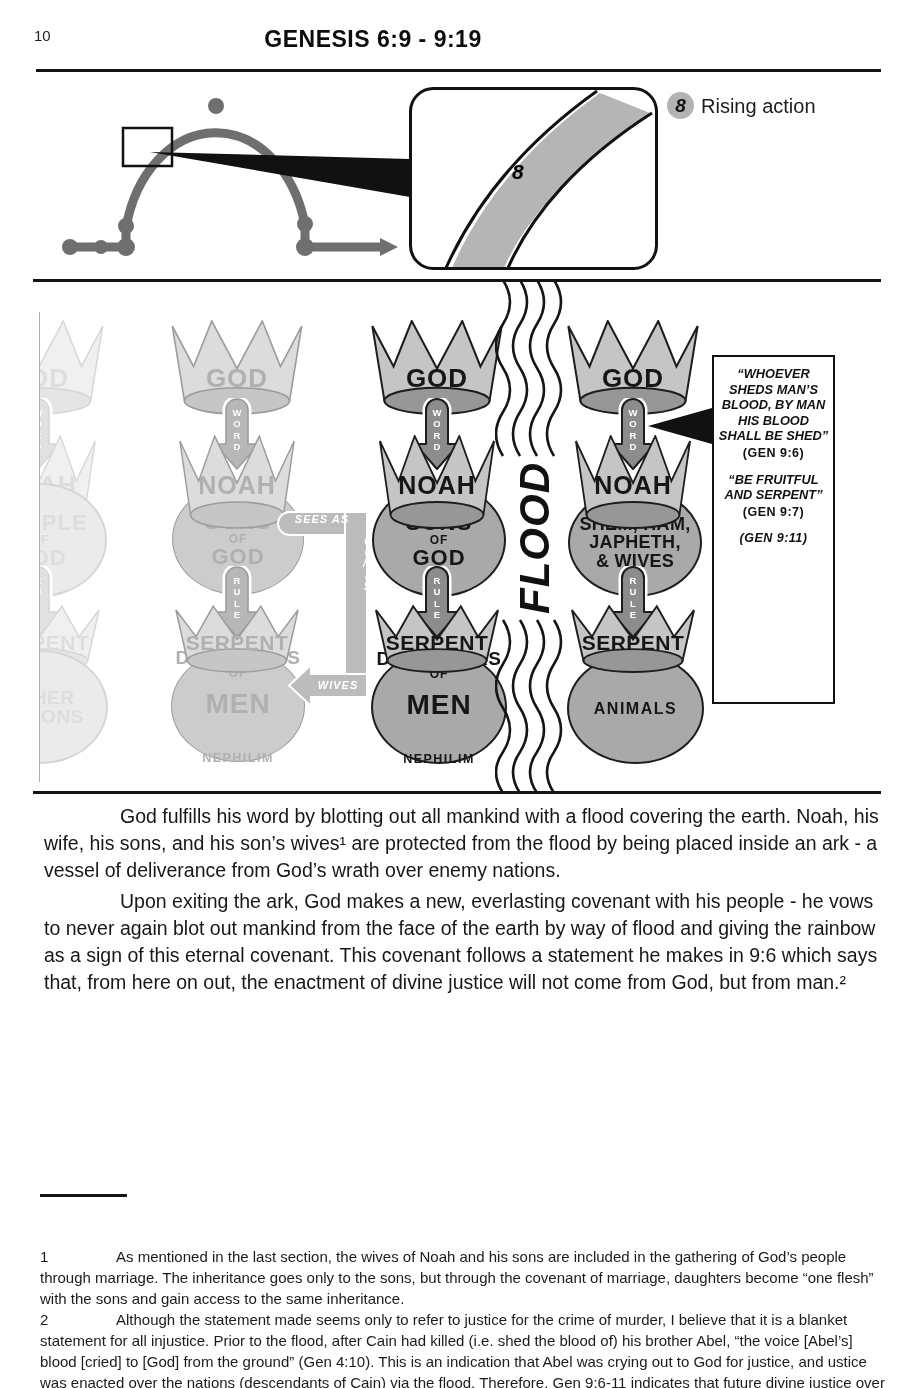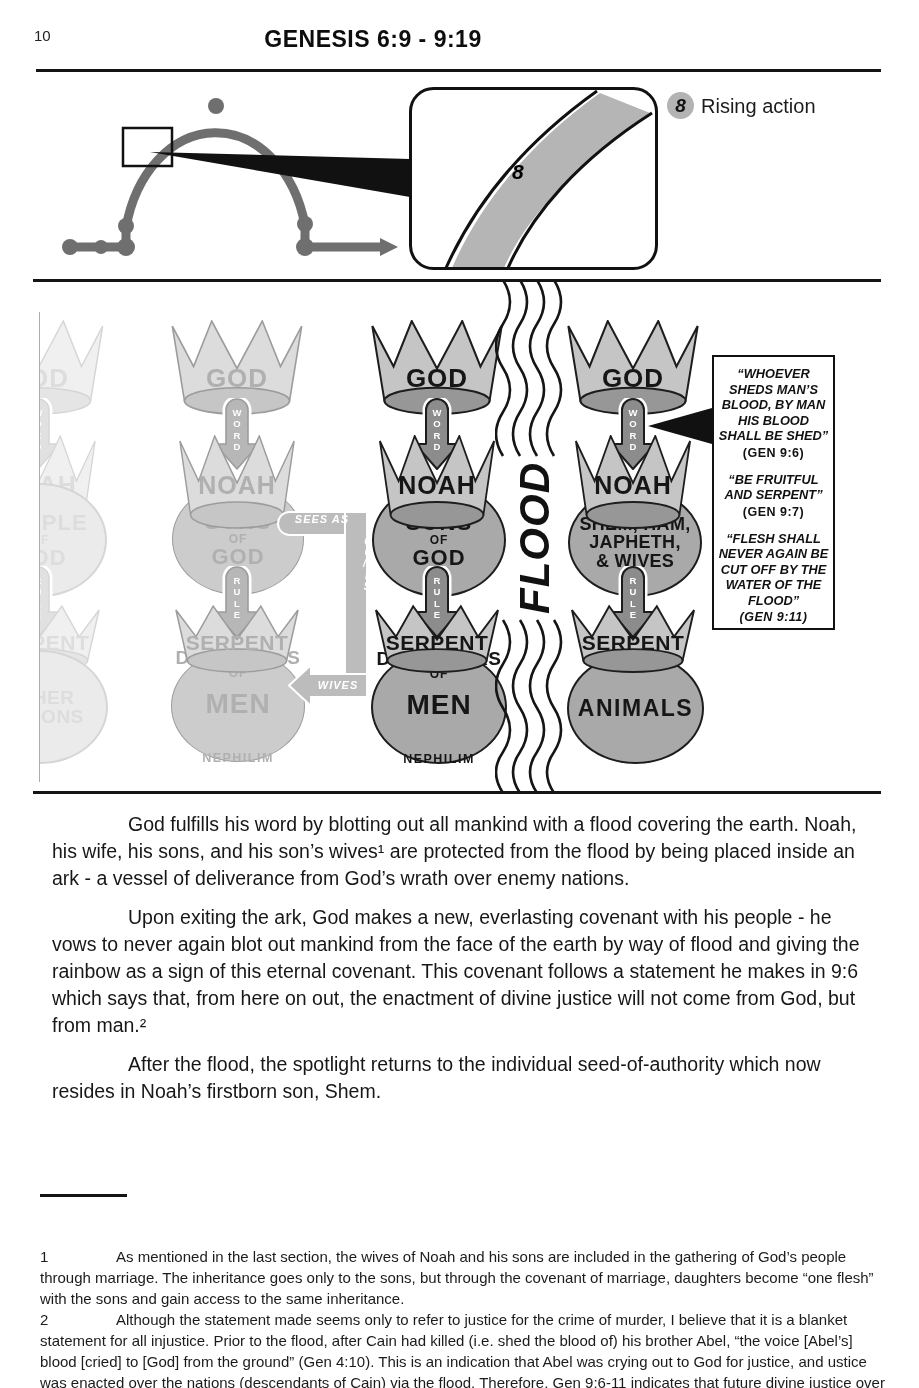--- a/index.html
+++ b/index.html
@@ -40,49 +40,49 @@
   .circle{position:absolute;border-radius:50%;background:var(--circle-fill);
           border:2px solid var(--shape-stroke);display:flex;flex-direction:column;
           align-items:center;justify-content:center;text-align:center;
           font-weight:800;color:var(--label);}
   .tier-light .circle{border-width:1.6px;}
   .cl-big{font-size:22px;line-height:22px;letter-spacing:1px;}
   .cl-of{font-size:12px;line-height:13px;letter-spacing:1px;}
   .cl-mid{font-size:19px;line-height:19px;letter-spacing:.5px;}
   .cl-men{font-size:28px;line-height:22px;letter-spacing:1px;margin-top:13px;}
   .cl-shem{font-size:18px;line-height:18.5px;letter-spacing:.3px;}
-  .cl-animals{font-size:23px;line-height:21px;letter-spacing:1.5px;}
+  .cl-animals{font-size:16px;line-height:21px;letter-spacing:1.5px;}
   .sep{width:64px;height:2px;background:var(--label);margin:3px 0 2px 0;}
   .cl-nep{font-size:12.5px;line-height:14px;letter-spacing:1.5px;margin-top:31px;}
 
   .arrow-shape-casing{fill:none;stroke:#ffffff;stroke-width:7;stroke-linejoin:round;}
   .arrow-shape{fill:var(--arrow-fill);stroke:var(--shape-stroke);stroke-width:var(--sw);stroke-linejoin:round;}
   .arrow-text{position:absolute;left:0;right:0;top:9px;margin:0 auto;width:1.25em;
               word-break:break-all;text-align:center;font-size:9.5px;font-weight:800;
               color:var(--arrow-text);line-height:1.2;}
 
   
   .flow-shape{fill:#bcbcbc;stroke:#ffffff;stroke-width:2;}
   .flow-text{position:absolute;color:#ffffff;font-weight:800;font-size:11px;letter-spacing:1px;
              text-align:center;font-style:italic;}
   .flow-side{width:20px;word-break:break-all;font-size:10px;line-height:1.12;letter-spacing:0;}
 
   
   .flood-label{font-size:42px;font-weight:800;font-style:italic;color:#111;
                letter-spacing:1px;text-align:center;transform:rotate(-90deg);}
 
   
-  .quote-box{left:712px;top:355px;width:123px;height:275px;border:2.5px solid #111;
+  .quote-box{left:712px;top:355px;width:123px;height:349px;border:2.5px solid #111;
              background:#fff;box-sizing:border-box;padding:9px 4px;text-align:center;}
   .quote-text{font-size:12.8px;line-height:15.5px;font-weight:800;font-style:italic;color:#111;}
   .quote-ref{font-size:12.5px;font-weight:800;letter-spacing:.5px;color:#111;margin:2px 0 12px 0;}
 
   
   .body-text{left:40px;top:799px;width:843px;font-size:19.5px;line-height:27px;color:#171717;}
-  .body-text p{margin:12px;text-indent:76px;}
+  .body-text p{margin:4px;text-indent:76px;}
 
   
   .fn{left:40px;top:1199px;width:845px;font-size:15px;line-height:21px;color:#1b1b1b;margin-top:47px;}
   .fn p{margin:0;}
   .fn-num{display:inline-block;width:76px;}
 
   .clip-cover{left:0;top:300px;width:39px;height:490px;background:#fff;z-index:5;}
   .clip-line{left:39px;top:312px;width:1px;height:470px;background:#adadad;z-index:6;}
 </style>
 </head>
@@ -348,30 +348,28 @@
   </div>
 
   <svg class="abs" style="left:645px;top:405px;" width="70" height="42">
     <polygon points="3,21 67,3 67,39" fill="#111"></polygon>
   </svg>
   <div class="abs quote-box">
     <div class="quote-text">“WHOEVER SHEDS MAN’S BLOOD, BY MAN HIS BLOOD SHALL BE SHED”</div>
     <div class="quote-ref">(GEN 9:6)</div>
     <div class="quote-text">“BE FRUITFUL AND SERPENT”</div>
     <div class="quote-ref">(GEN 9:7)</div>
-    <div class="quote-text">“FLESH SHALL NEVER AGAIN BE CUT OFF BY THE WATER OF THE FLOOD”</div>
     <div class="quote-ref" style="margin-bottom:16px;font-style:italic;">(GEN 9:11)</div>
   </div>
 
   <div class="abs rule" style="left:33px;top:791px;width:848px;z-index:7;"></div>
 
   <div class="abs body-text">
     <p>God fulfills his word by blotting out all mankind with a flood covering the earth. Noah, his wife, his sons, and his son’s wives¹ are protected from the flood by being placed inside an ark - a vessel of deliverance from God’s wrath over enemy nations.</p>
     <p>Upon exiting the ark, God makes a new, everlasting covenant with his people - he vows to never again blot out mankind from the face of the earth by way of flood and giving the rainbow as a sign of this eternal covenant. This covenant follows a statement he makes in 9:6 which says that, from here on out, the enactment of divine justice will not come from God, but from man.²</p>
-    <p>After the flood, the spotlight returns to the individual seed-of-authority which now resides in Noah’s firstborn son, Shem.</p>
   </div>
 
   <div class="abs rule" style="left:40px;top:1194px;width:87px;height:3px;"></div>
   <div class="abs fn">
     <p><span class="fn-num">1</span><span>As mentioned in the last section, the wives of Noah and his sons are included in the gathering of God’s people through marriage. The inheritance goes only to the sons, but through the covenant of marriage, daughters become “one flesh” with the sons and gain access to the same inheritance.</span></p>
     <p><span class="fn-num">2</span><span>Although the statement made seems only to refer to justice for the crime of murder, I believe that it is a blanket statement for all injustice. Prior to the flood, after Cain had killed (i.e. shed the blood of) his brother Abel, “the voice [Abel’s] blood [cried] to [God] from the ground” (Gen 4:10). This is an indication that Abel was crying out to God for justice, and ustice was enacted over the nations (descendants of Cain) via the flood. Therefore, Gen 9:6-11 indicates that future divine justice over the nations will be enacted by a human (i.e. God’s representative ruler).</span></p>
   </div>
 
 </div>
 

